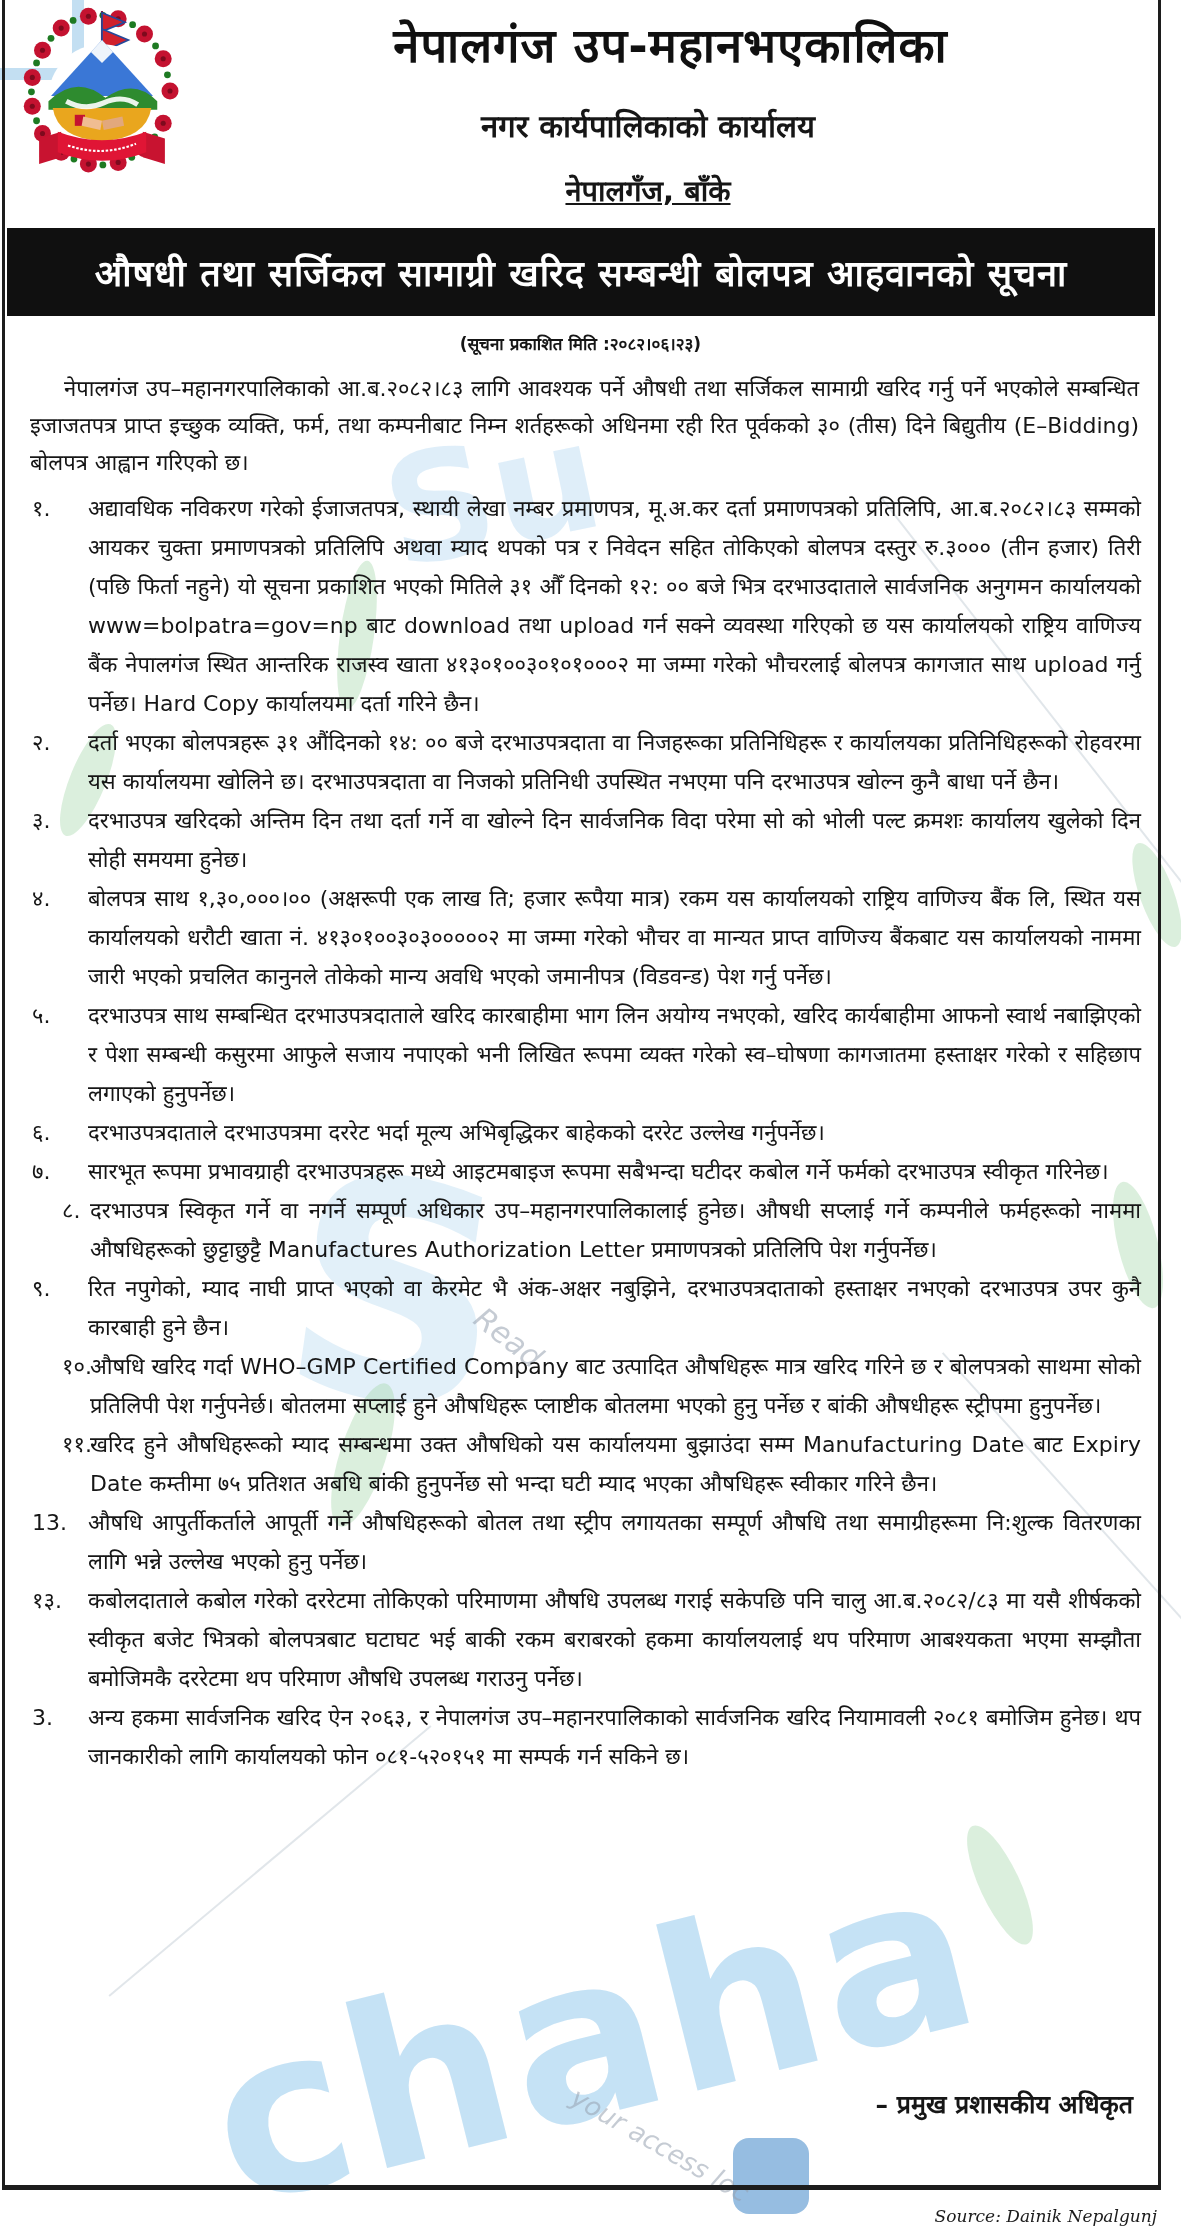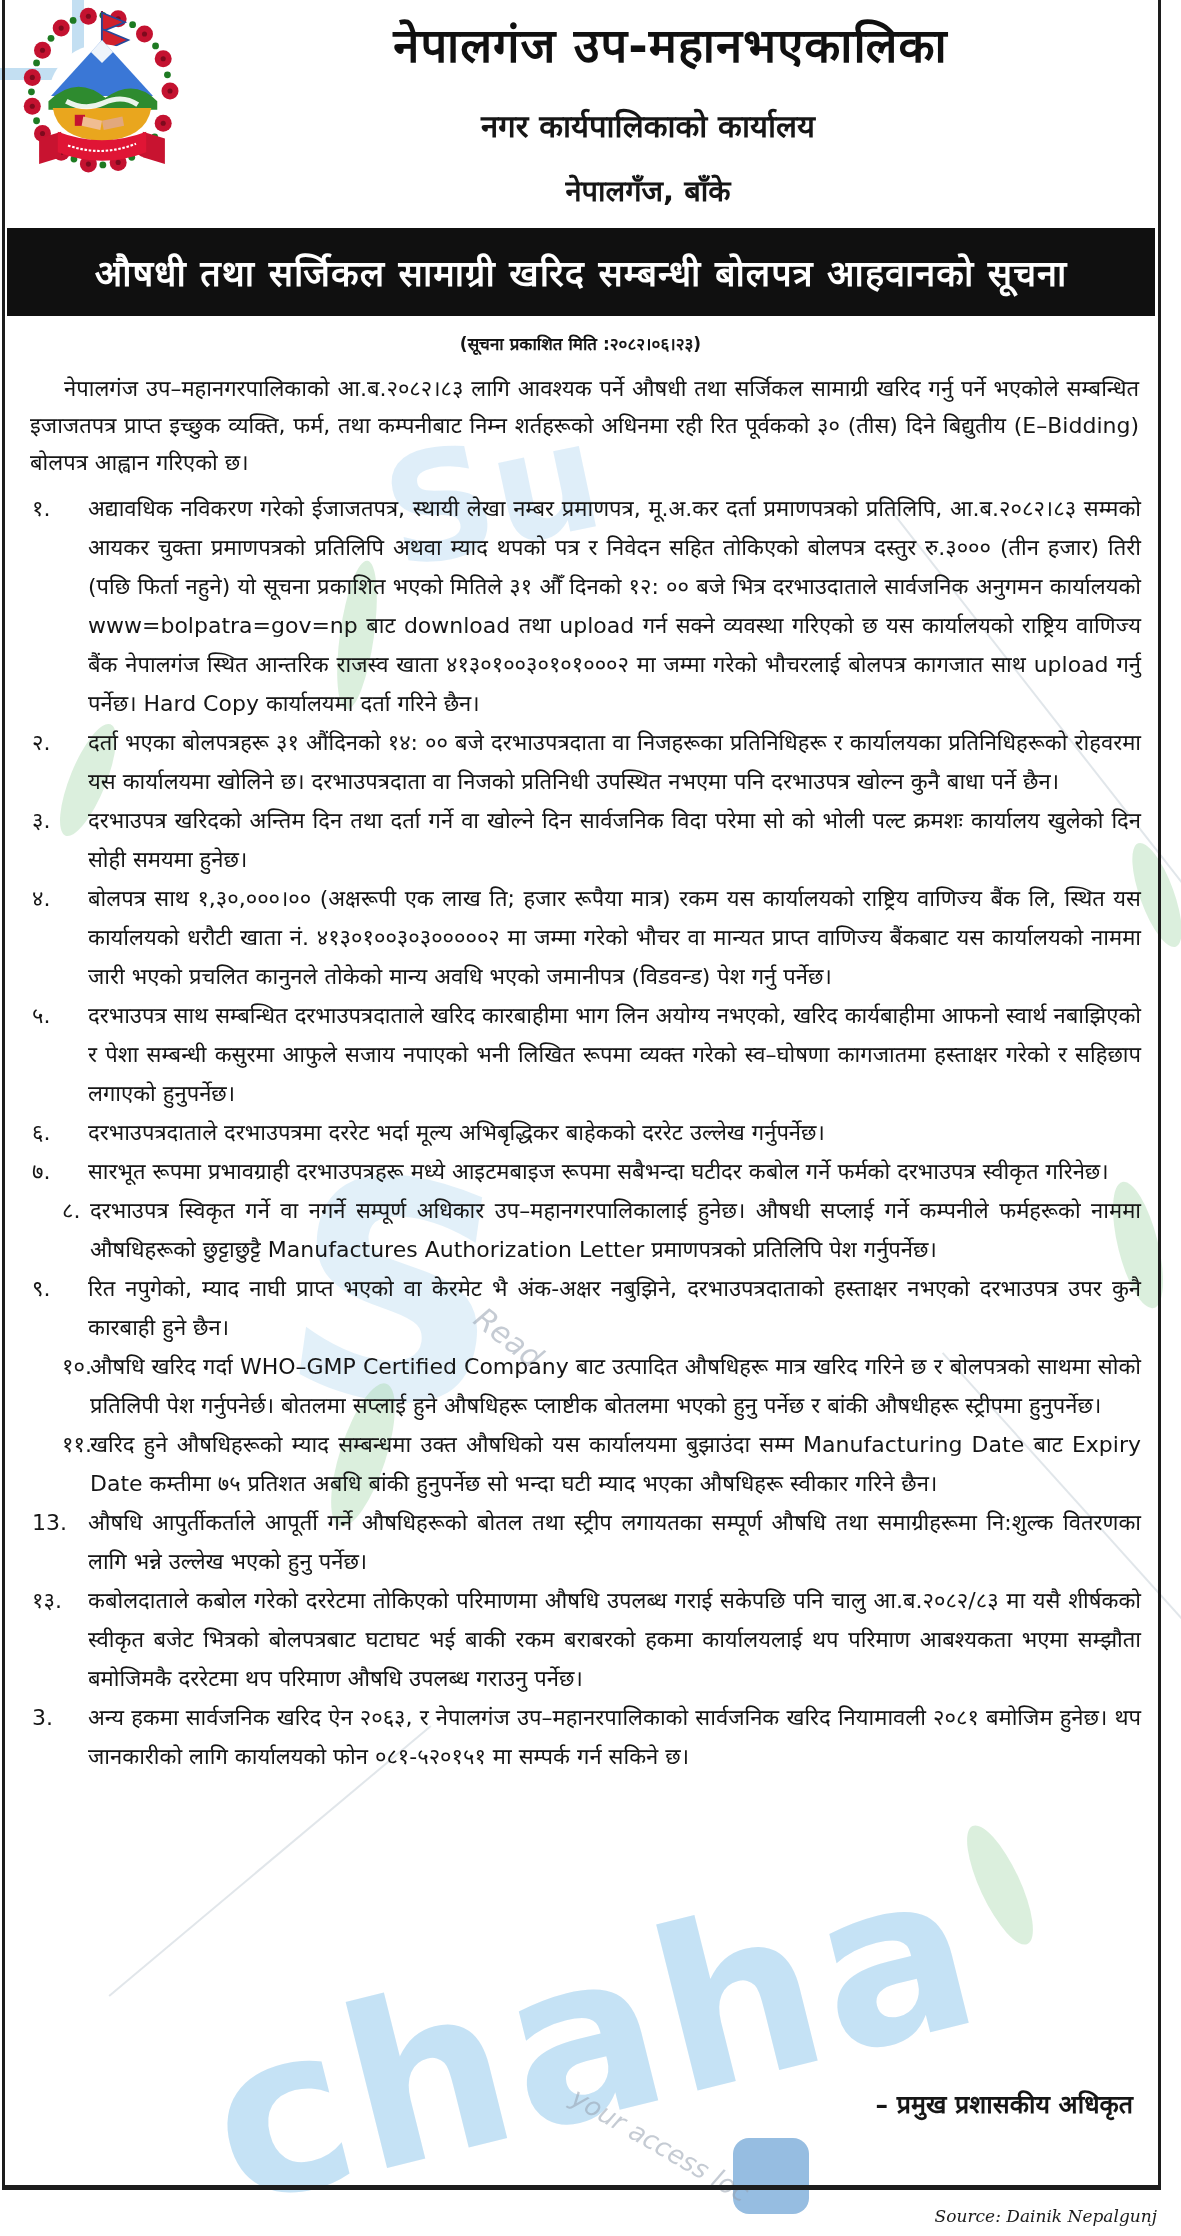--- a/index.html
+++ b/index.html
@@ -45,21 +45,21 @@
   
   .content { position:absolute; inset:0; z-index:1; }
 
   .emblem { position:absolute; left:16px; top:6px; width:172px; height:170px; }
 
   .muni-title { position:absolute; left:205px; right:45px; top:12px; text-align:center;
     font-size:47px; font-weight:bold; color:#101010; letter-spacing:1px; }
   .office-line { position:absolute; left:160px; right:45px; top:104px; text-align:center;
     font-size:31px; font-weight:bold; }
   .location-line { position:absolute; left:160px; right:45px; top:170px; text-align:center;
-    font-size:29px; font-weight:bold; }
+    font-size:29px; font-weight:bold;text-decoration:underline; }
 
   .banner { position:absolute; left:7px; right:26px; top:228px; height:88px;
     background:#101010; color:#ffffff; display:flex; align-items:center; justify-content:center;
     font-size:36px; font-weight:bold; letter-spacing:1px; box-shadow:inset 0 0 0 2px #101010; }
 
   .date-line { position:absolute; left:0; right:20px; top:332px; text-align:center;
     font-size:17px; font-weight:bold; }
 
   .body-text { position:absolute; left:6px; right:26px; top:370px; }
   .intro { text-align:justify; text-indent:34px; font-size:22px; line-height:37px;

